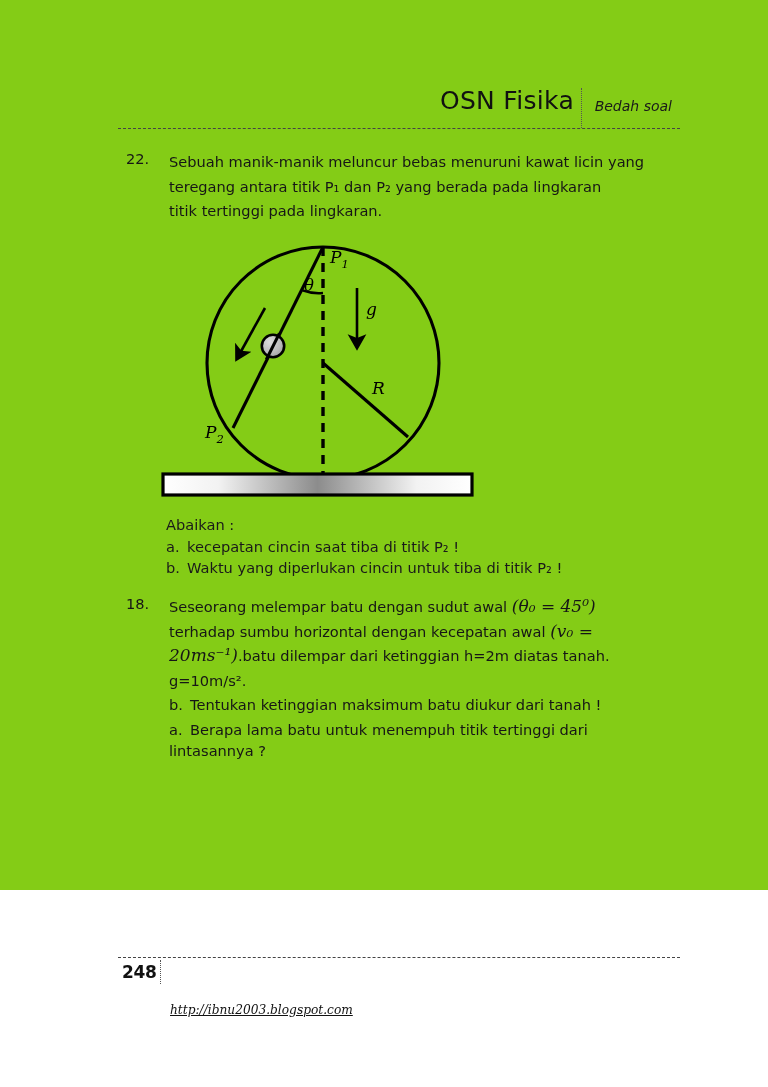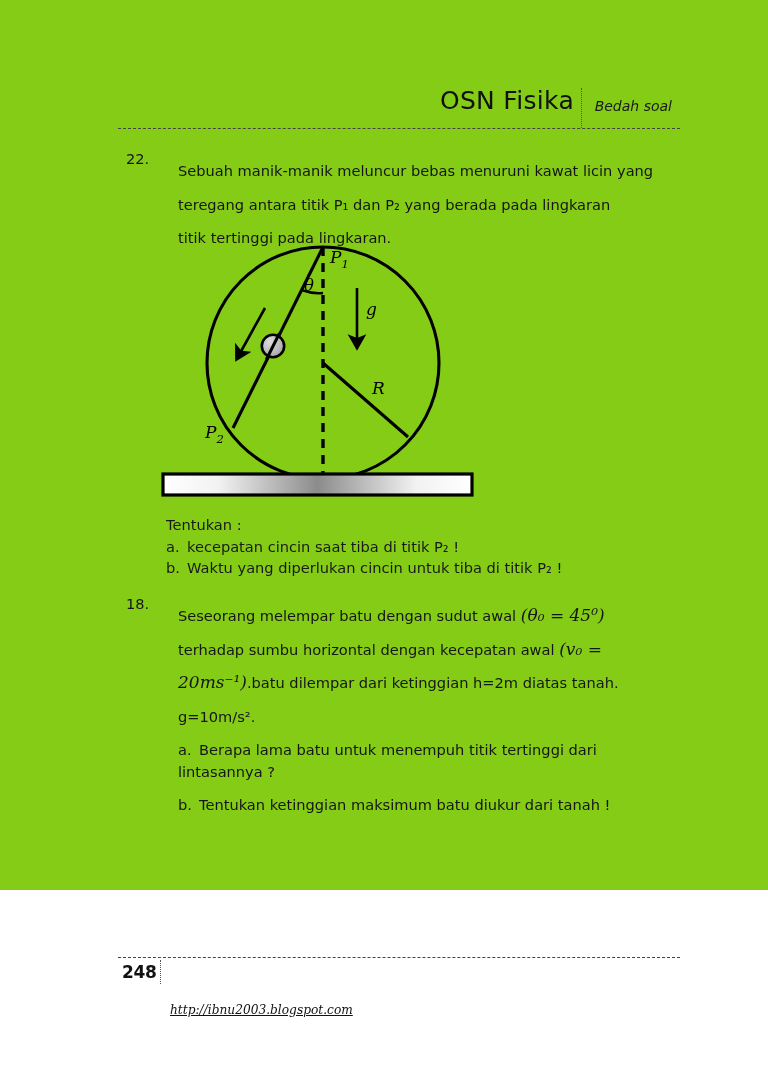--- a/index.html
+++ b/index.html
@@ -83,21 +83,21 @@
     top: 0;
     width: 34px;
     text-align: left;
     font-size: 14.6px;
   }
   .qtext {
     margin-left: 40px;
     display: block;
   }
   .qtext p {
-    margin: 12px;
+    margin: 3px;
   }
 
   .q22 { left: 126px; top: 148px; width: 556px; }
   .q23 { left: 126px; top: 593px; width: 546px; }
 
   .tentukan {
     position: absolute;
     left: 166px;
     top: 514px;
     width: 520px;
@@ -231,41 +231,41 @@
 
       <text x="154" y="56" font-family="DejaVu Serif, serif" font-style="italic" font-size="16.5" fill="#000">θ</text>
 
       <text x="216" y="80" font-family="DejaVu Serif, serif" font-style="italic" font-size="17" fill="#000">g</text>
 
       <text x="222" y="159" font-family="DejaVu Serif, serif" font-style="italic" font-size="17" fill="#000">R</text>
     </svg>
   </div>
 
   <div class="tentukan">
-    <p>Tentukan :</p>
+    <p>Abaikan :</p>
     <p class="listrow">
       <span class="listlab">a.</span><span>kecepatan cincin saat tiba di titik P₂ !</span>
     </p>
     <p class="listrow">
       <span class="listlab">b.</span><span>Waktu yang diperlukan cincin untuk tiba di titik P₂ !</span>
     </p>
   </div>
 
   <div class="qblock q23">
     <span class="qnum">18.</span>
     <span class="qtext">
       <p>Seseorang melempar batu dengan sudut awal <span class="mathi">(θ₀ = 45⁰)</span></p>
       <p>terhadap sumbu horizontal dengan kecepatan awal <span class="mathi">(v₀ =</span></p>
       <p><span class="mathi">20ms⁻¹)</span>.batu dilempar dari ketinggian h=2m diatas tanah.</p>
       <p>g=10m/s².</p>
       <p class="listrow">
-        <span class="listlab">a.</span><span>Berapa lama batu untuk menempuh titik tertinggi dari lintasannya ?</span>
+        <span class="listlab">b.</span><span>Tentukan ketinggian maksimum batu diukur dari tanah !</span>
       </p>
       <p class="listrow">
-        <span class="listlab">b.</span><span>Tentukan ketinggian maksimum batu diukur dari tanah !</span>
+        <span class="listlab">a.</span><span>Berapa lama batu untuk menempuh titik tertinggi dari lintasannya ?</span>
       </p>
     </span>
   </div>
 
   <div class="footer-rule"></div>
   <div class="footer-page">248</div>
   <div class="footer-divider"></div>
   <div class="footer-url">http://ibnu2003.blogspot.com</div>
 
 </div>

